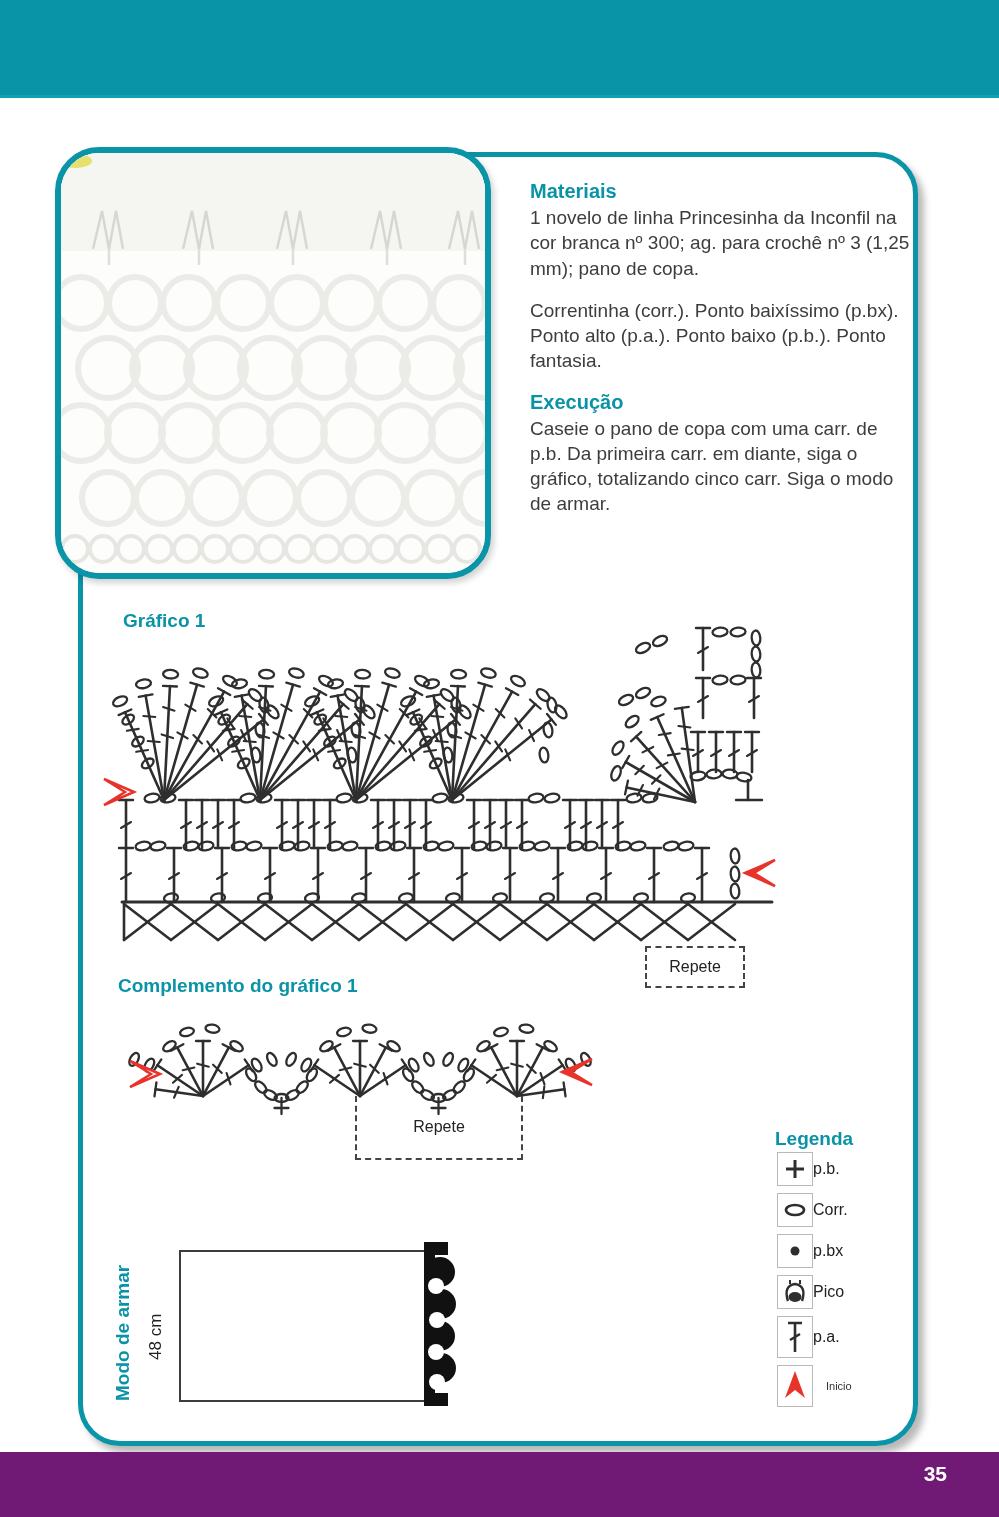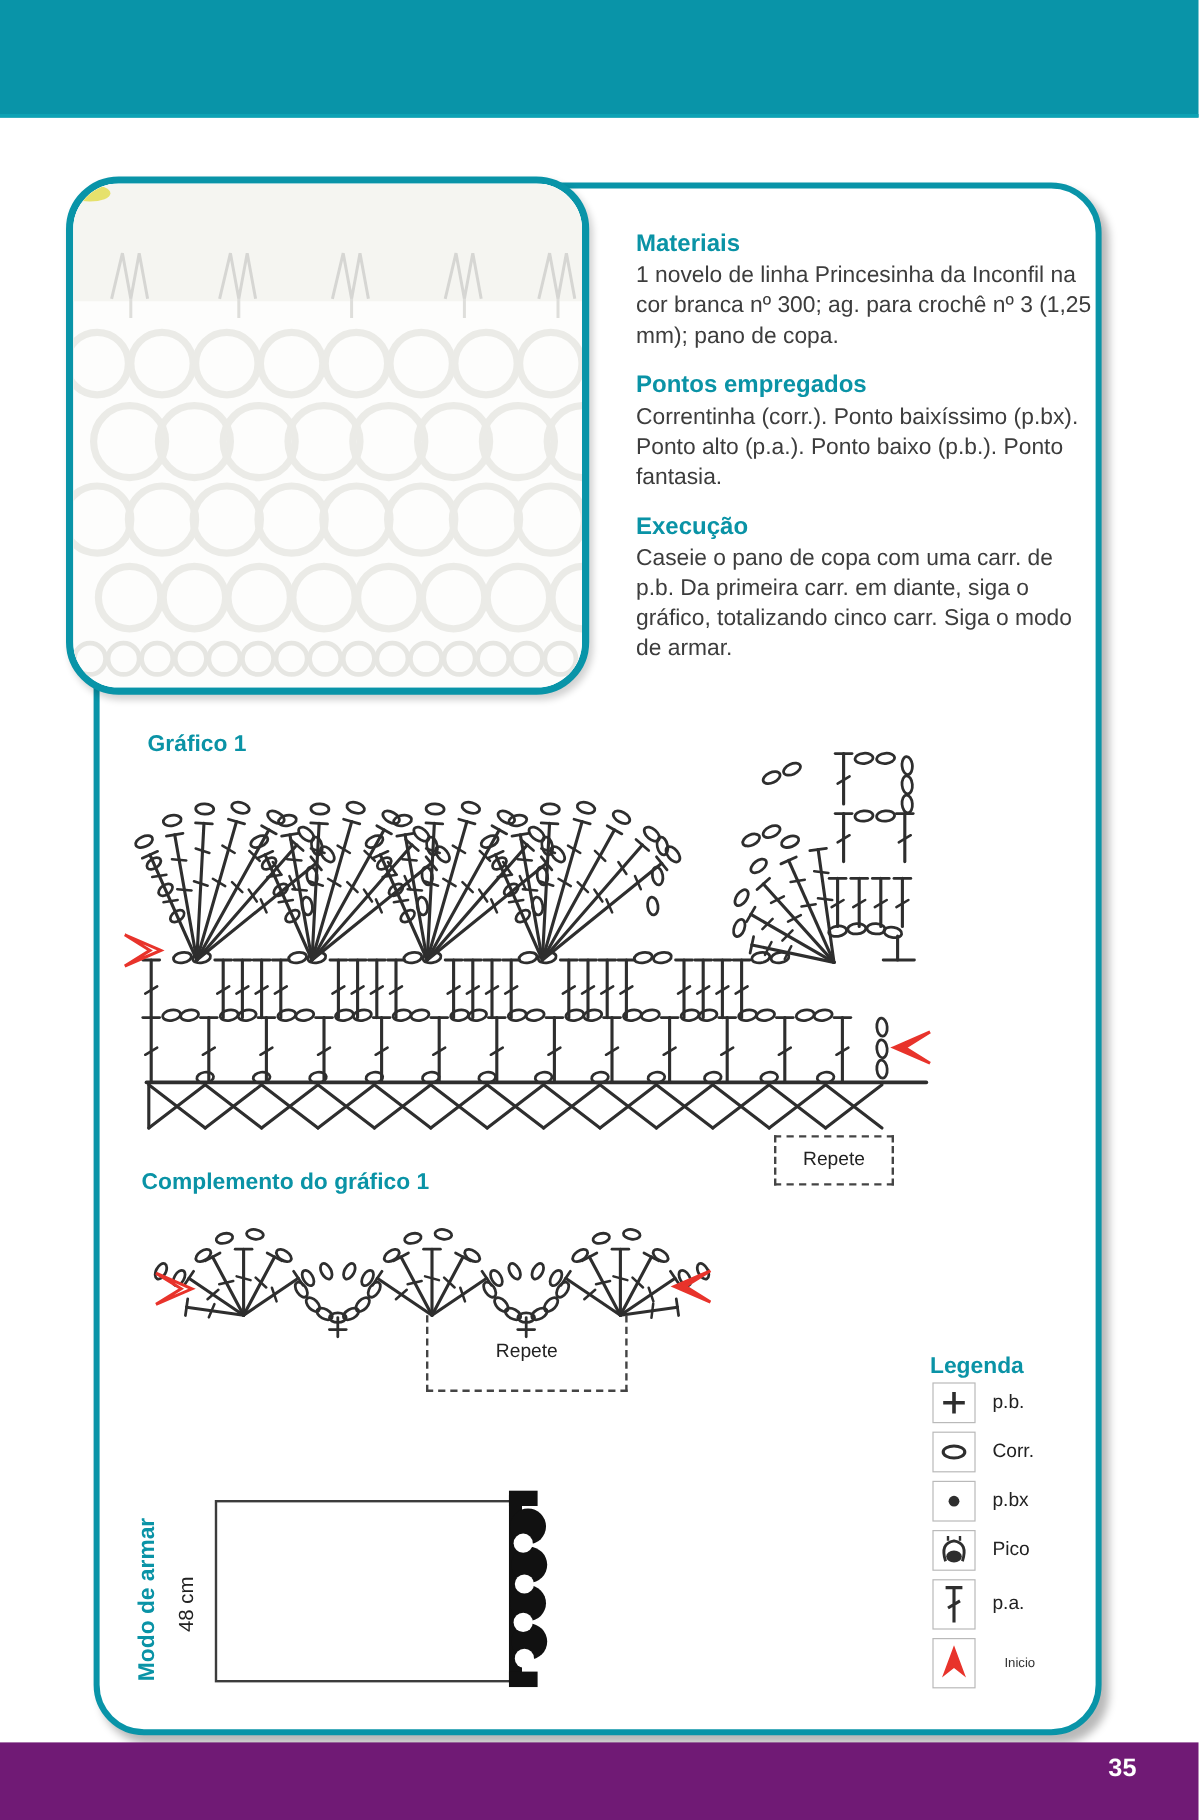--- a/index.html
+++ b/index.html
@@ -8,41 +8,41 @@
   .top-bar{position:absolute;left:0;top:0;width:999px;height:95px;background:#0994a8;
            border-bottom:3px solid #0da2b4;}
   .footer-bar{position:absolute;left:0;top:1452px;width:999px;height:65px;background:#701a75;}
   .page-number{position:absolute;right:52px;top:10px;color:#ffffff;font-size:21px;font-weight:bold;}
   .main-box{position:absolute;left:78px;top:152px;width:830px;height:1284px;
             border:5px solid #0994a8;border-radius:42px;background:#ffffff;
             box-shadow:6px 7px 7px rgba(0,0,0,0.28);}
   .photo{position:absolute;left:55px;top:147px;width:424px;height:420px;background:#fdfdfc;
          border:6px solid #0994a8;border-radius:44px;overflow:hidden;z-index:3;
          box-shadow:3px 4px 6px rgba(0,0,0,0.18);}
-  .text-col{position:absolute;left:530px;top:192px;width:385px;z-index:4;}
+  .text-col{position:absolute;left:530px;top:180px;width:385px;z-index:4;}
   .teal-heading{color:#0a93a6;font-weight:bold;font-size:20px;margin:0;}
   .body-text{color:#3d3d3d;font-size:19px;line-height:1.33;margin:2px 4px 17px 0;}
   .chart-title{position:absolute;color:#0a93a6;font-weight:bold;font-size:19px;z-index:4;}
   #chart1-title{left:123px;top:610px;}
   #chart2-title{left:118px;top:975px;}
   #legend-title{left:775px;top:1128px;}
   #chart1-svg{position:absolute;left:98px;top:620px;z-index:4;}
   #chart2-svg{position:absolute;left:118px;top:1010px;z-index:4;}
   .repete-box{position:absolute;z-index:5;display:flex;align-items:center;justify-content:center;
               color:#222;font-size:16px;}
   #repete1{left:645px;top:946px;width:96px;height:38px;border:2px dashed #444;background:#fff;}
   #repete2{left:355px;top:1096px;width:164px;height:62px;border-left:2px dashed #444;
            border-right:2px dashed #444;border-bottom:2px dashed #444;}
   .legend{position:absolute;left:777px;top:1152px;width:150px;z-index:4;}
   .legend-row{display:flex;align-items:center;margin-bottom:7px;}
   .legend-symbol-box{width:34px;height:32px;border:1px solid #b9b9b9;background:#fff;
                      display:flex;align-items:center;justify-content:center;flex:0 0 auto;}
   .legend-symbol-box.tall{height:40px;}
-  .legend-label{margin-left:14px;color:#222;font-size:16px;}
-  .legend-label.small{font-size:11px;margin-left:24px;color:#333;}
+  .legend-label{color:#222;font-size:16px;}
+  .legend-label.small{font-size:11px;margin-left:13px;color:#333;}
   .assembly-title{position:absolute;left:112px;top:1258px;width:30px;height:150px;
                   writing-mode:vertical-rl;transform:rotate(180deg);text-align:center;
                   color:#0a93a6;font-weight:bold;font-size:19px;z-index:4;}
   .assembly-height{position:absolute;left:146px;top:1292px;width:26px;height:90px;
                    writing-mode:vertical-rl;transform:rotate(180deg);text-align:center;
                    color:#222;font-size:17px;z-index:4;}
   .assembly-width{position:absolute;left:240px;top:1280px;width:180px;text-align:center;
                   color:#222;font-size:17px;z-index:4;}
   .assembly-rect{position:absolute;left:179px;top:1250px;width:250px;height:148px;
                  border:2px solid #3c3c3c;background:#fff;z-index:4;}
@@ -118,21 +118,20 @@
         <circle cx="322" cy="396" r="13" stroke="#e6e6e2" stroke-width="4" fill="none"></circle>
         <circle cx="350" cy="396" r="13" stroke="#e6e6e2" stroke-width="4" fill="none"></circle>
         <circle cx="378" cy="396" r="13" stroke="#e6e6e2" stroke-width="4" fill="none"></circle>
         <circle cx="406" cy="396" r="13" stroke="#e6e6e2" stroke-width="4" fill="none"></circle>
       </svg>
   </div>
 
   <div class="text-col">
     <h3 class="teal-heading">Materiais</h3>
     <p class="body-text">1 novelo de linha Princesinha da Inconfil na cor branca nº 300; ag. para crochê nº 3 (1,25 mm); pano de copa.</p>
-    <h3 class="teal-heading">Pontos empregados</h3>
     <p class="body-text">Correntinha (corr.). Ponto baixíssimo (p.bx). Ponto alto (p.a.). Ponto baixo (p.b.). Ponto fantasia.</p>
     <h3 class="teal-heading">Execução</h3>
     <p class="body-text">Caseie o pano de copa com uma carr. de p.b. Da primeira carr. em diante, siga o gráfico, totalizando cinco carr. Siga o modo de armar.</p>
   </div>
 
   <div class="chart-title" id="chart1-title">Gráfico 1</div>
   <svg id="chart1-svg" width="680" height="345" viewBox="0 0 680 345">
       <line x1="24" y1="282" x2="674" y2="282" stroke="#2e2e2e" stroke-width="3" stroke-linecap="round"></line>
       <line x1="26" y1="284" x2="73" y2="320" stroke="#2e2e2e" stroke-width="2.6" stroke-linecap="round"></line>
       <line x1="73" y1="284" x2="26" y2="320" stroke="#2e2e2e" stroke-width="2.6" stroke-linecap="round"></line>

